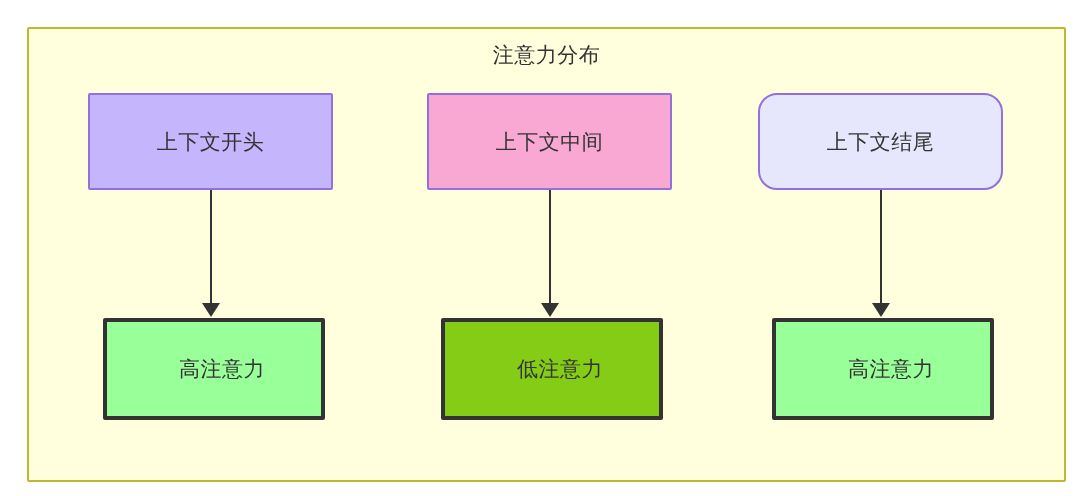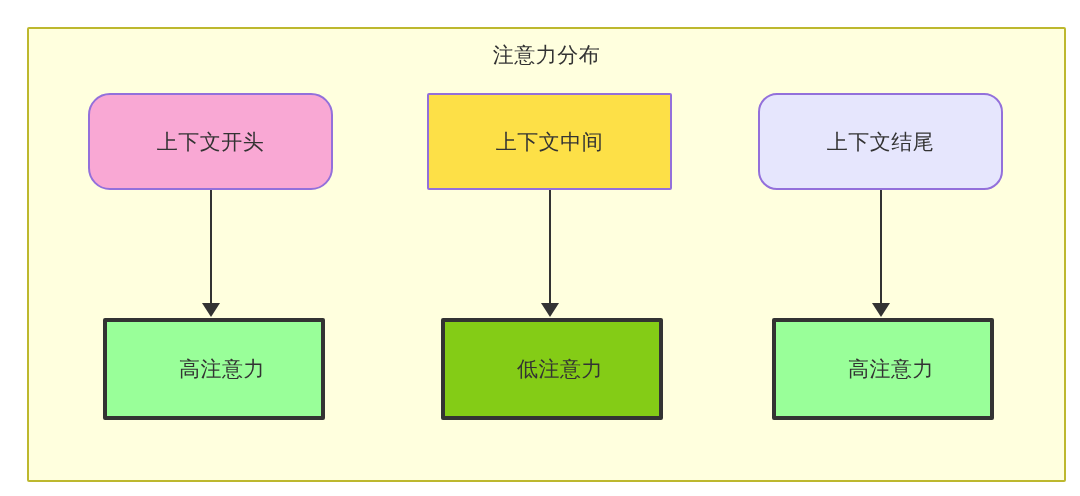--- a/index.html
+++ b/index.html
@@ -112,30 +112,30 @@
 </style>
 </head>
 <body>
 
 <div id="canvas">
 
   <div class="subgraph" style="background: rgb(255, 255, 222); border-color: rgb(189, 184, 46);">
     <div class="subgraph-title">注意力分布</div>
   </div>
 
-  <div class="node-top col0" style="background: #f9a8d4; border-color: rgb(147, 112, 219); border-radius: 22px;">
+  <div class="node-top col0" style="background: #c4b5fd; border-color: rgb(147, 112, 219);">
     <span>上下文开头</span>
   </div>
   <div class="arrow-line col0"></div>
   <div class="arrow-head col0"></div>
   <div class="node-bottom col0" style="background: rgb(153, 255, 153); border-color: rgb(51, 51, 51);">
     <span>高注意力</span>
   </div>
 
-  <div class="node-top col1" style="background: #fde047; border-color: rgb(147, 112, 219);">
+  <div class="node-top col1" style="background: #f9a8d4; border-color: rgb(147, 112, 219);">
     <span>上下文中间</span>
   </div>
   <div class="arrow-line col1"></div>
   <div class="arrow-head col1"></div>
   <div class="node-bottom col1" style="background: #84cc16; border-color: rgb(51, 51, 51);">
     <span>低注意力</span>
   </div>
 
   <div class="node-top col2" style="background: rgb(230, 230, 253); border-color: rgb(147, 112, 219);">
     <span>上下文结尾</span>

